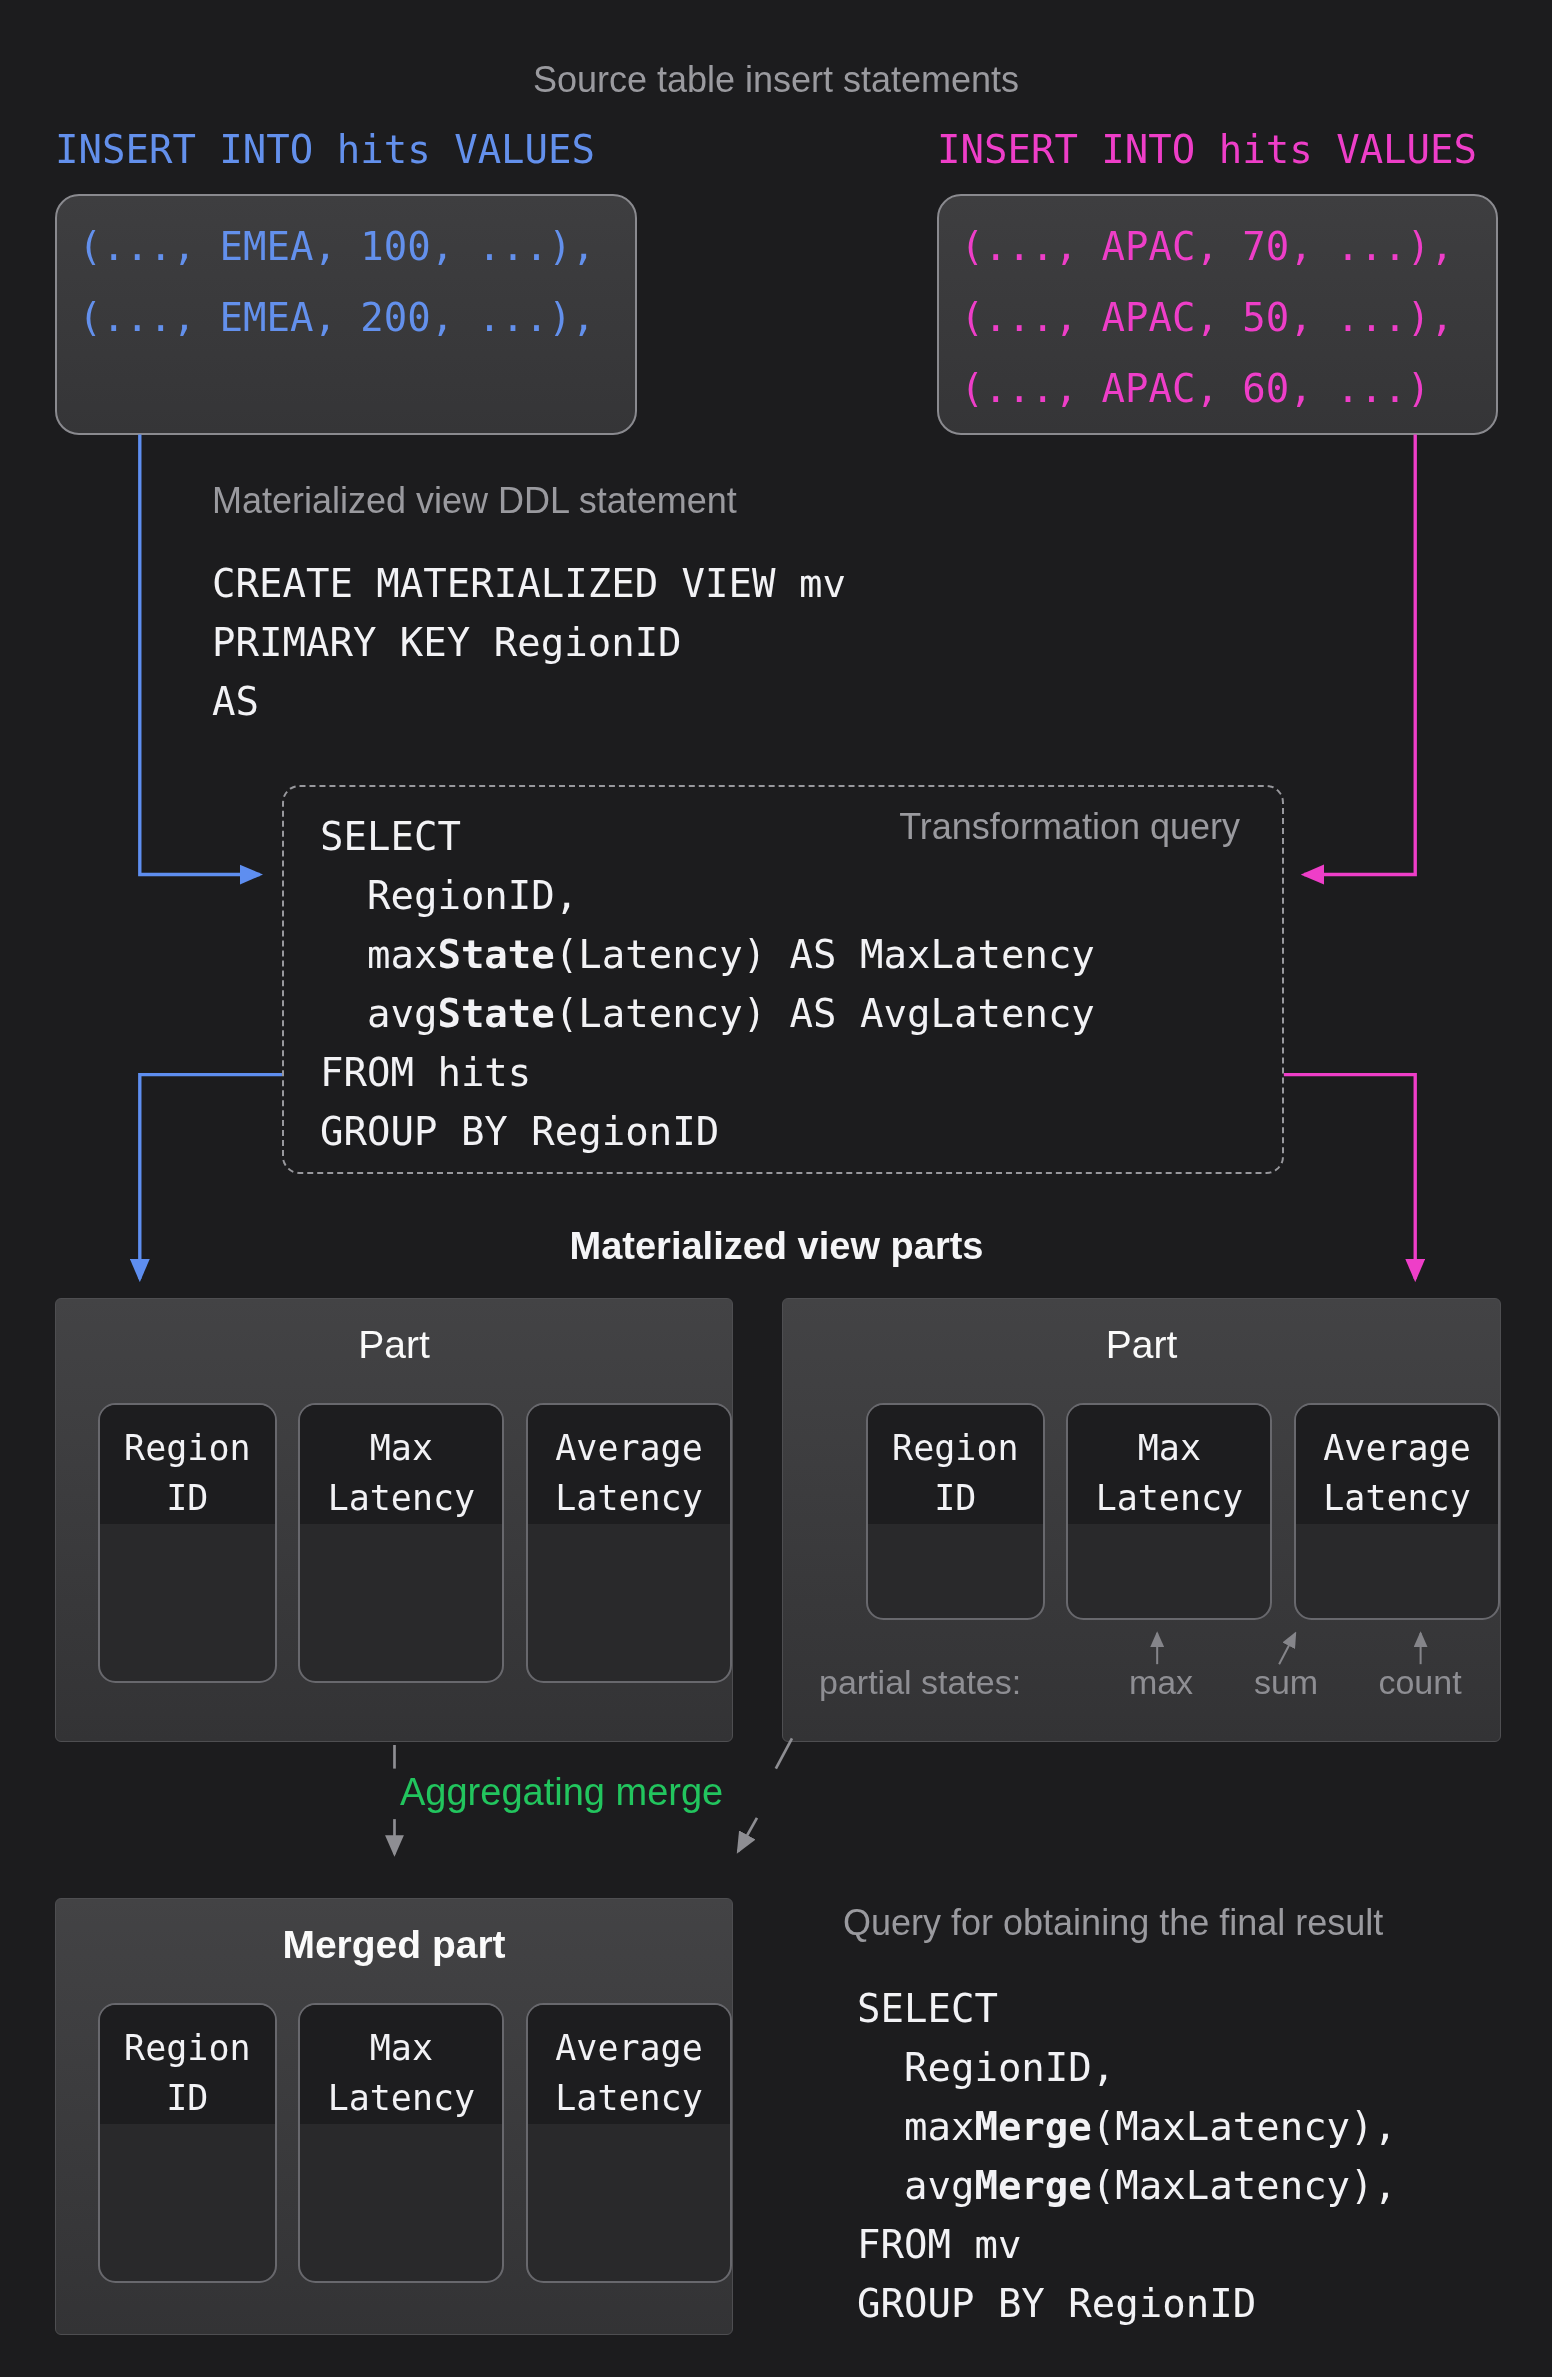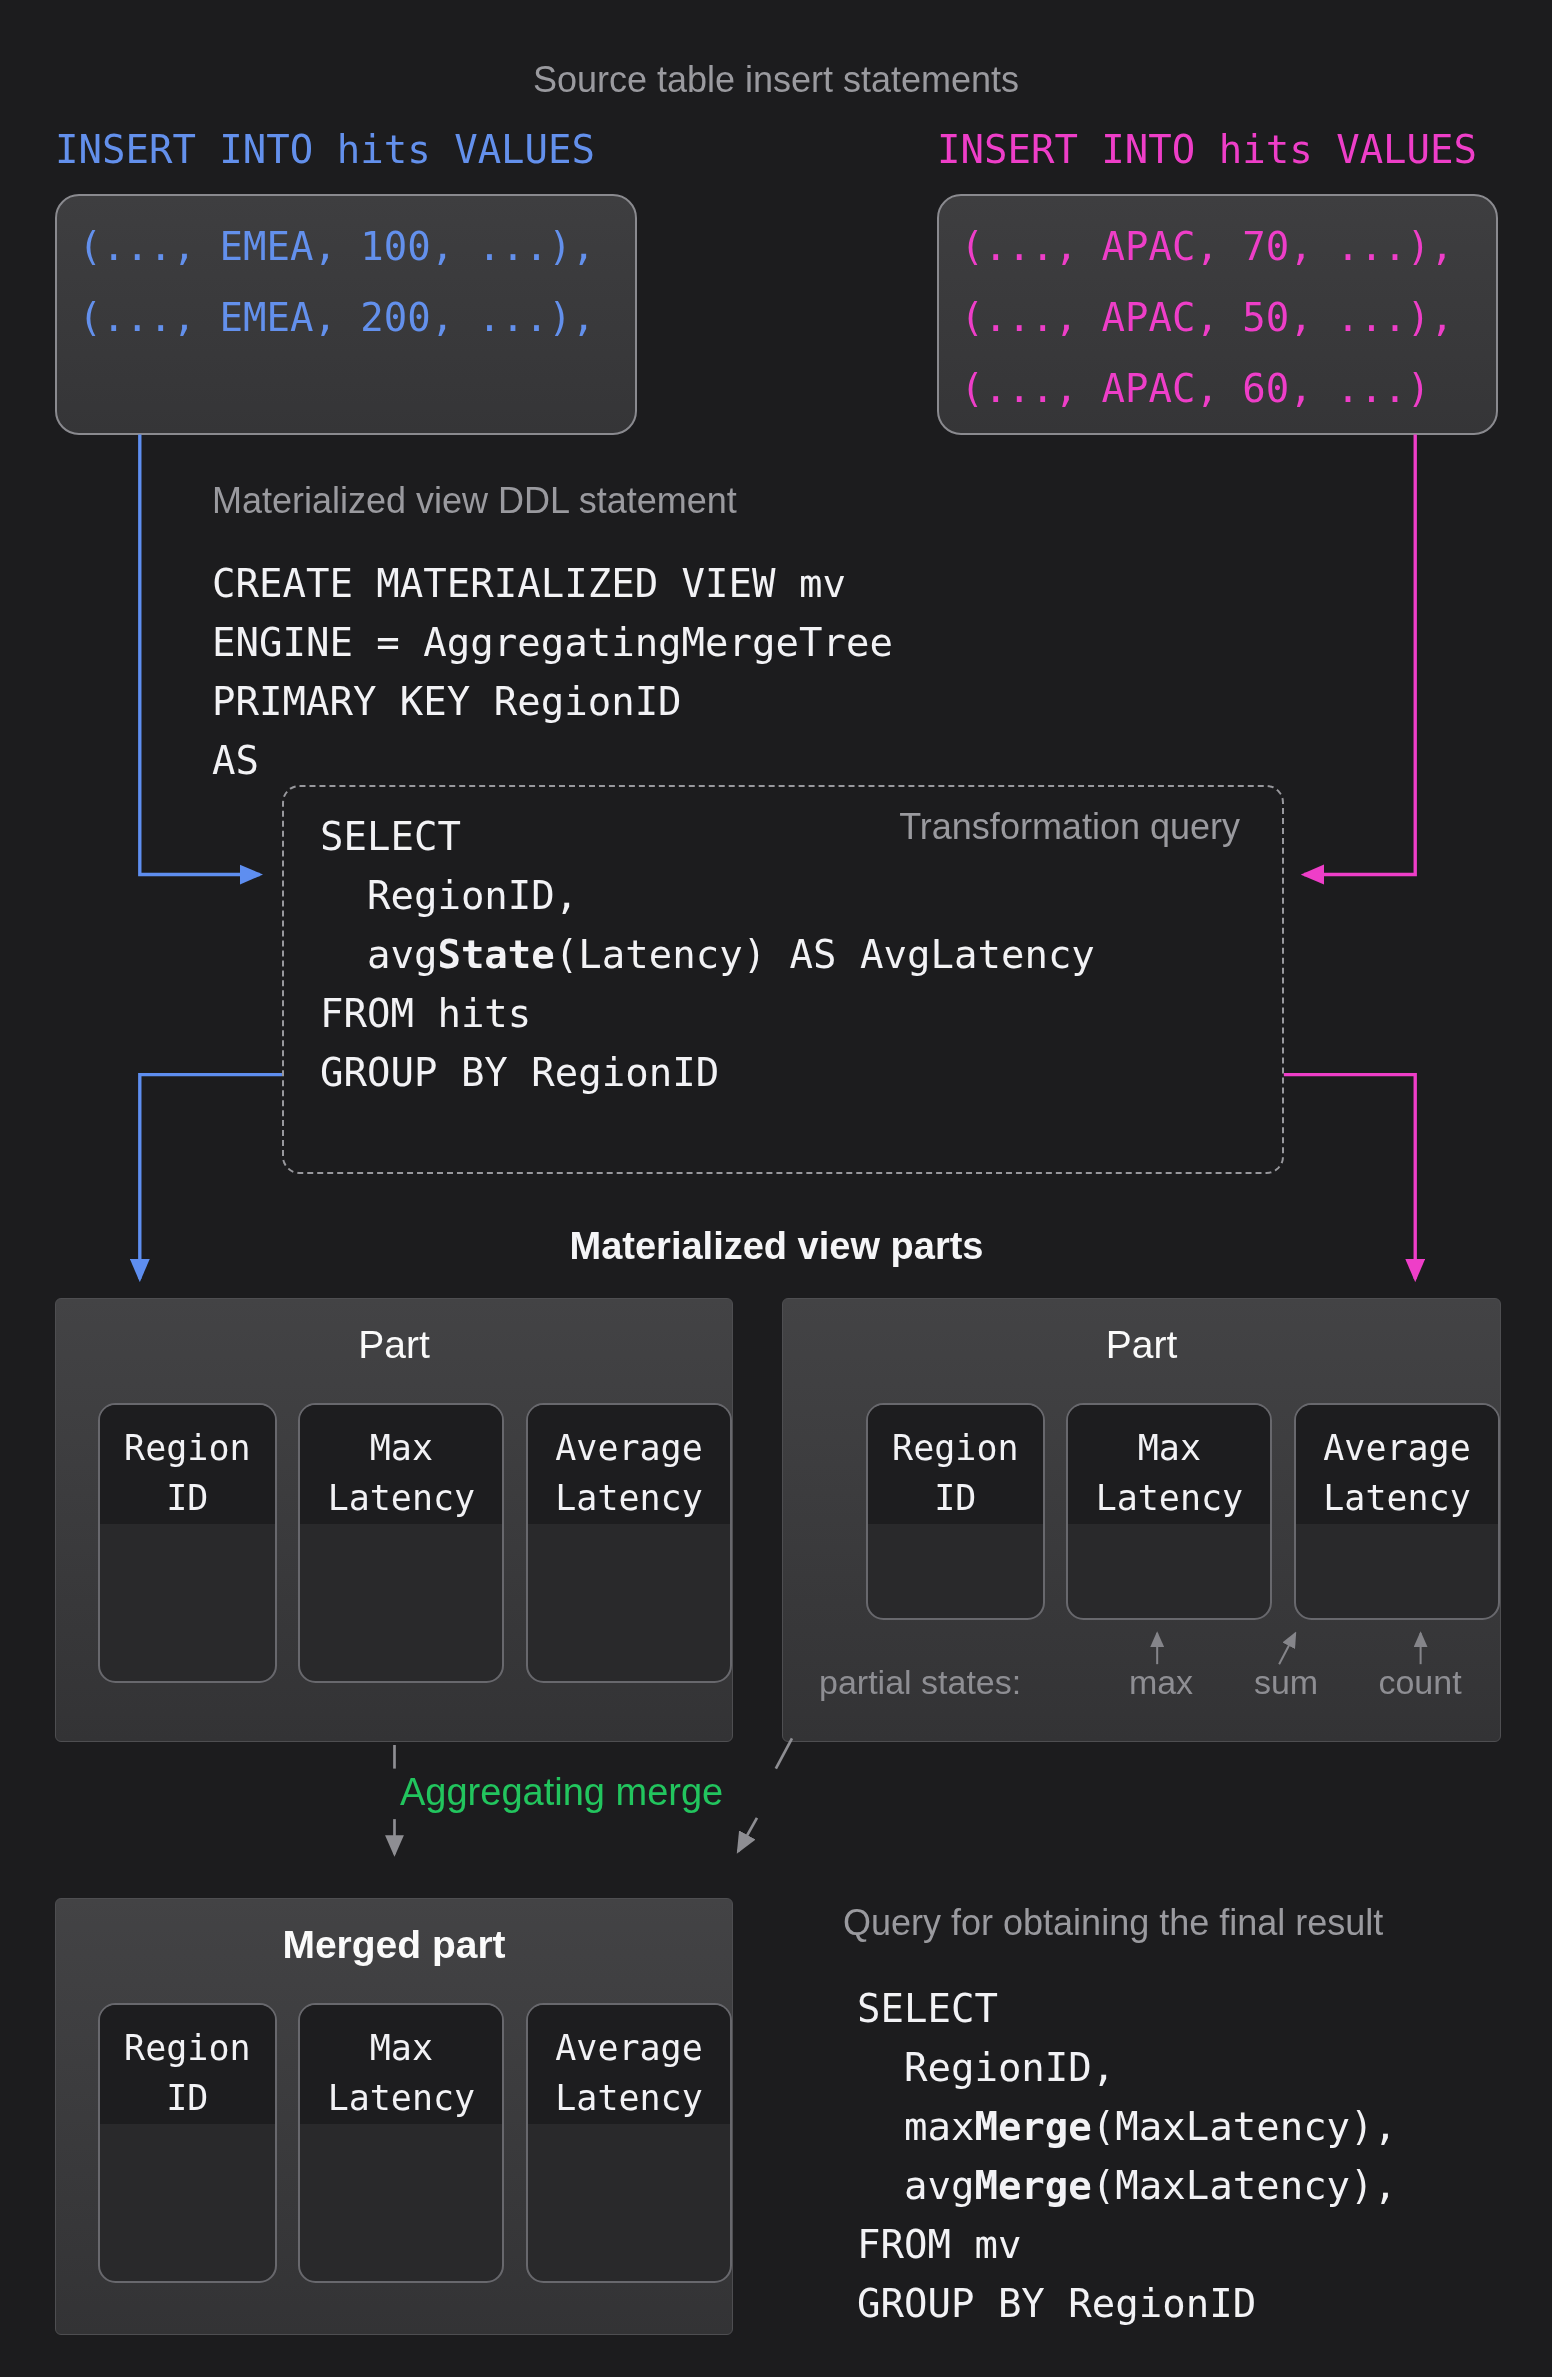--- a/index.html
+++ b/index.html
@@ -57,25 +57,25 @@
   <div class="abs ins-header magenta-t" style="left:937px;top:127px;">INSERT INTO hits VALUES</div>
   <div class="abs ins-box" style="left:937px;top:194px;width:561px;height:241px;">
     <div class="magenta-t">
         <div class="code-line"><span>(..., APAC, 70, ...),</span></div>
         <div class="code-line"><span>(..., APAC, 50, ...),</span></div>
         <div class="code-line"><span>(..., APAC, 60, ...)</span></div>
       </div>
   </div>
 
   <div class="abs gray-label" style="left:212px;top:480px;">Materialized view DDL statement</div>
-  <div class="abs code" style="left:212px;top:554px;"><div><span>CREATE MATERIALIZED VIEW mv</span></div><div><span>ENGINE = AggregatingMergeTree</span></div><div><span>PRIMARY KEY RegionID</span></div><div><span>AS</span></div></div>
+  <div class="abs code" style="left:212px;top:554px;"><div><span>CREATE MATERIALIZED VIEW mv</span></div><div><span>PRIMARY KEY RegionID</span></div><div><span>AS</span></div></div>
 
   <div class="abs dashed-box" style="left:282px;top:785px;width:1002px;height:389px;"></div>
   <div class="abs gray-label" style="left:828px;top:806px;width:412px;text-align:right;">Transformation query</div>
-  <div class="abs code" style="left:320px;top:807px;"><div><span>SELECT</span></div><div><span>  RegionID,</span></div><div><span>  avg</span><span class="bold">State</span><span>(Latency) AS AvgLatency</span></div><div><span>FROM hits</span></div><div><span>GROUP BY RegionID</span></div></div>
+  <div class="abs code" style="left:320px;top:807px;"><div><span>SELECT</span></div><div><span>  RegionID,</span></div><div><span>  max</span><span class="bold">State</span><span>(Latency) AS MaxLatency</span></div><div><span>  avg</span><span class="bold">State</span><span>(Latency) AS AvgLatency</span></div><div><span>FROM hits</span></div><div><span>GROUP BY RegionID</span></div></div>
 
   <div class="abs section-heading" style="left:0;right:0;top:1225px;">Materialized view parts</div>
 
   <div class="abs part-box" style="left:55px;top:1298px;width:678px;height:444px;">
     <div class="part-title">Part</div>
     <div class="cols">
       <div class="col w-narrow h-tall">
         <div class="col-h">
           <div>Region</div>
           <div>ID</div>

